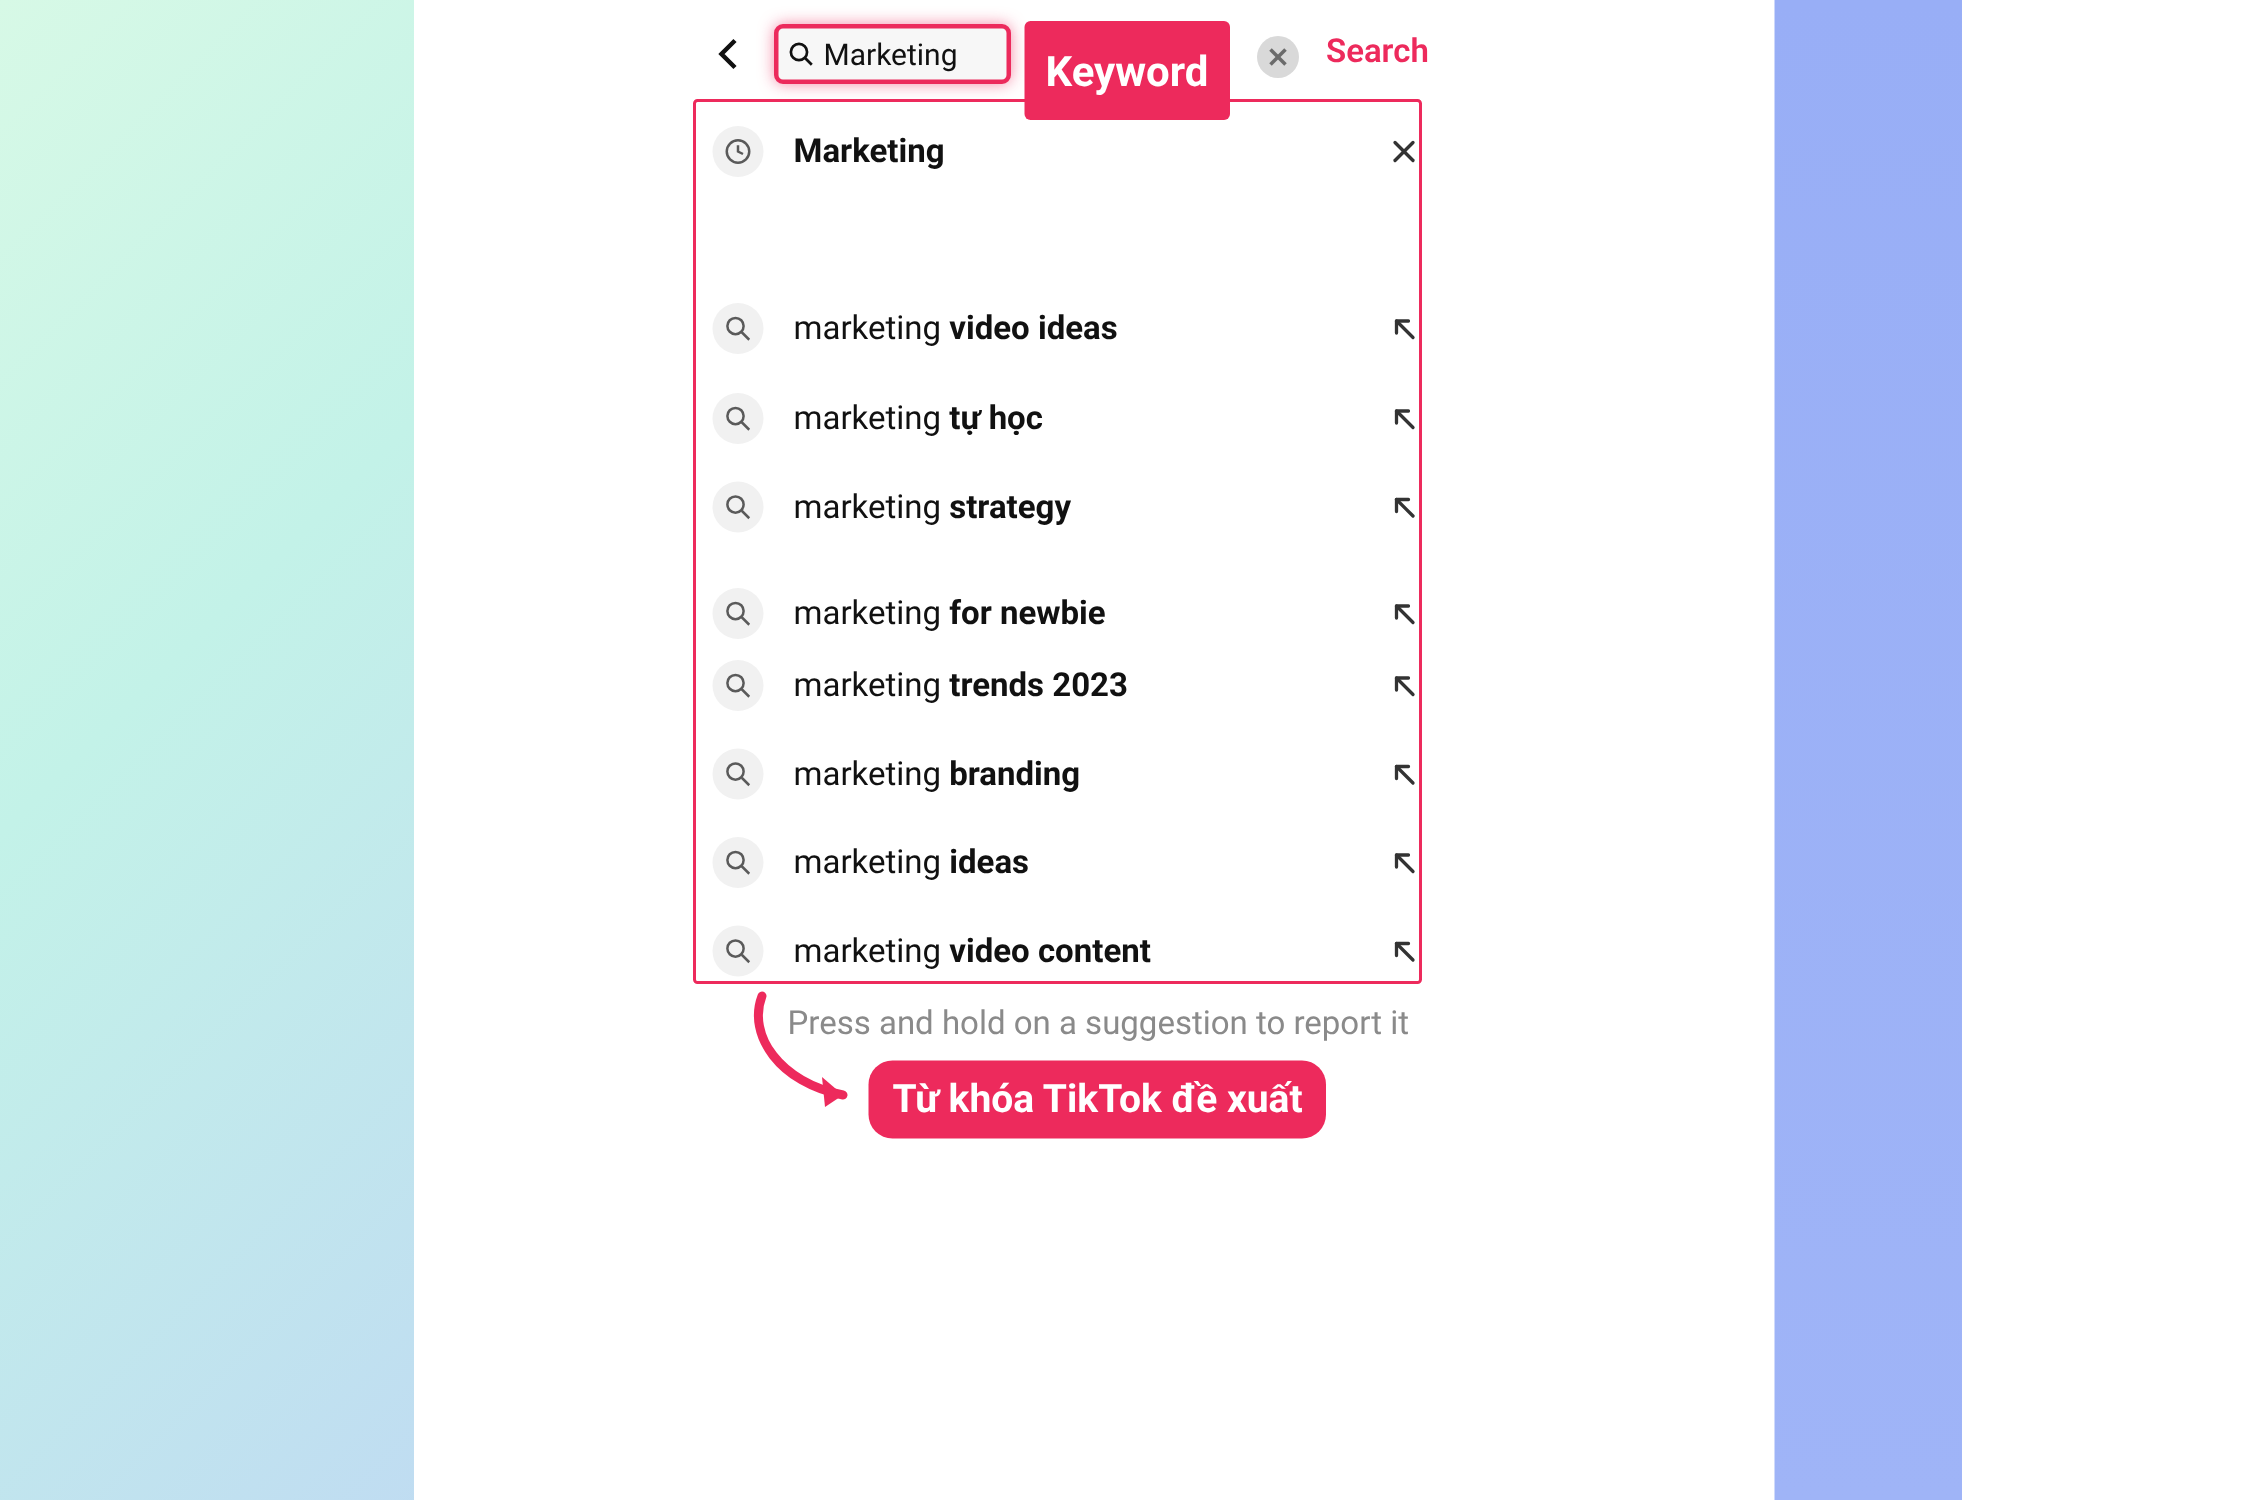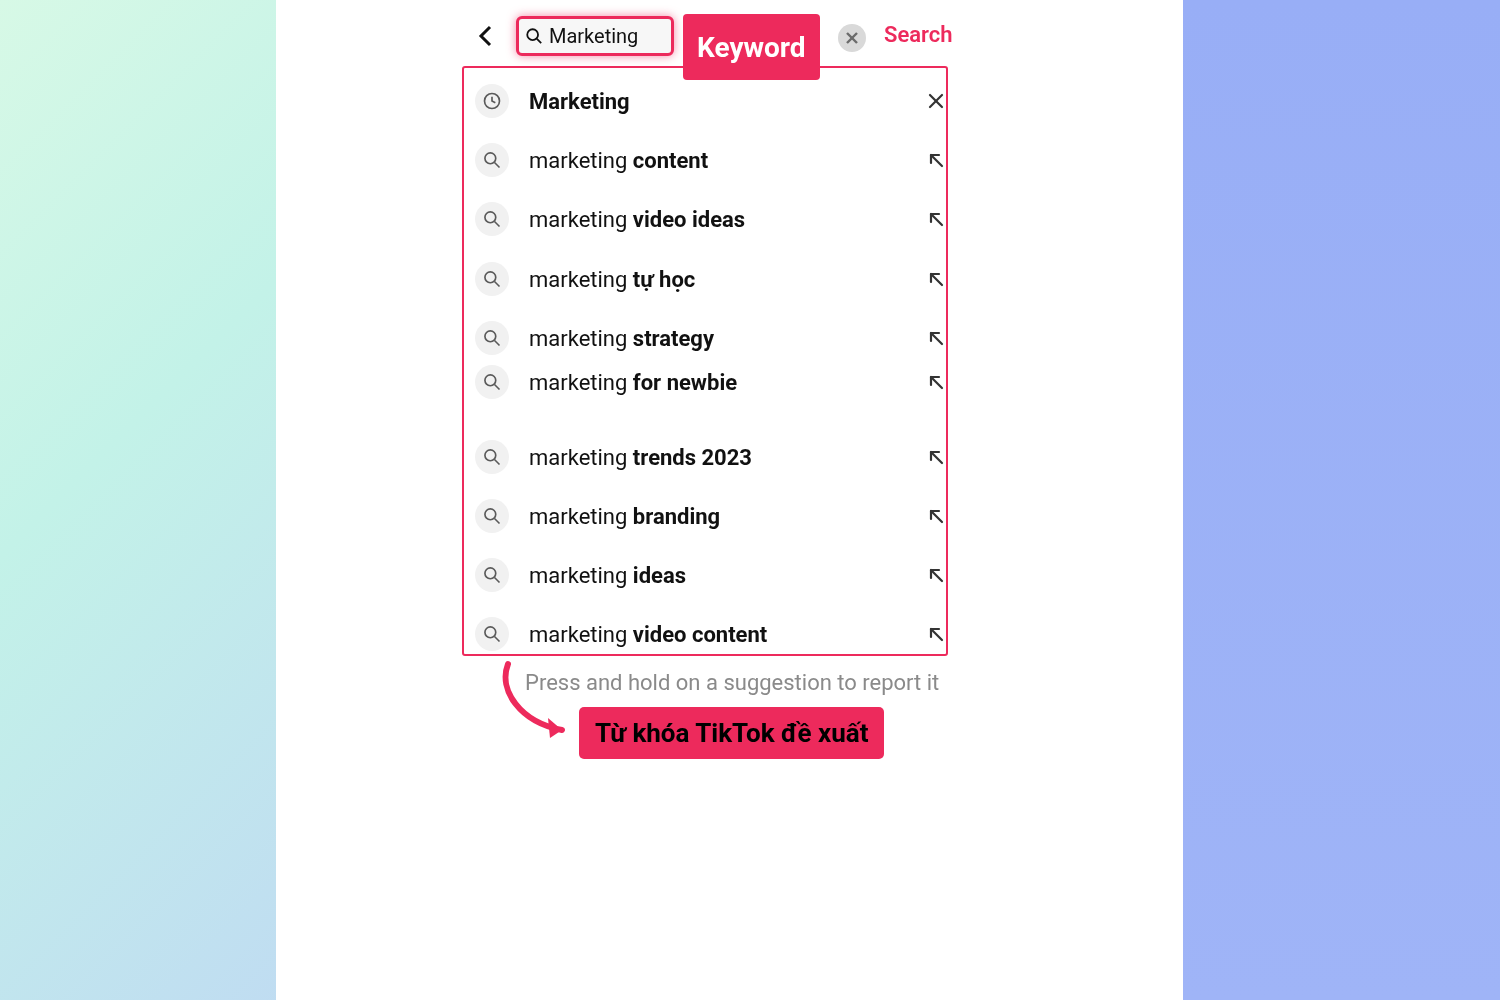--- a/index.html
+++ b/index.html
@@ -1,16 +1,16 @@
 <!DOCTYPE html>
 <html><head>
 <meta charset="utf-8">
 <style>
   html,body{margin:0;padding:0;width:1500px;height:1000px;font-family:-apple-system,BlinkMacSystemFont,"Segoe UI",Roboto,Helvetica,Arial,sans-serif;overflow:hidden;}
-  .stage{position:relative;width:1500px;height:1000px;}
+  .stage{position:relative;width:1308px;height:1000px;}
   .bg-left{position:absolute;left:0;top:0;width:390px;height:1000px;background:linear-gradient(135deg,#d7f9e6 0%,#c3f2e8 40%,#bfd9f3 100%);}
   .bg-right{position:absolute;right:0;top:0;width:317px;height:1000px;background:linear-gradient(180deg,#98aef6 0%,#9fb4f7 100%);}
   .gap-left{position:absolute;left:276px;top:0;width:114px;height:1000px;background:#fff;}
   .gap-right{position:absolute;left:1032px;top:0;width:151px;height:1000px;background:#fff;}
   .phone{position:absolute;left:390px;top:0;width:642px;height:1000px;background:#fff;}
   
   .topbar{position:absolute;left:0;top:8px;width:100%;height:54px;}
   .back{position:absolute;left:82px;top:14px;width:28px;height:28px;display:flex;align-items:center;justify-content:center;cursor:pointer;}
   .back svg{stroke:#111;stroke-width:3;fill:none;}
   .search-box{position:absolute;left:126px;top:8px;width:158px;height:40px;border:3px solid #ec2a5c;border-radius:6px;box-shadow:0 0 10px rgba(236,42,92,.55);display:flex;align-items:center;padding:0 6px;box-sizing:border-box;background:#f7f7f7;}
@@ -24,21 +24,21 @@
   .sugg-box{position:absolute;left:72px;top:66px;width:486px;height:590px;border:2px solid #ed2a5c;border-radius:3px;box-sizing:border-box;}
   .row{position:absolute;left:0;width:100%;height:58px;display:flex;align-items:center;cursor:pointer;}
   .ricon{position:absolute;left:85px;width:34px;height:34px;border-radius:50%;background:#f1f1f1;display:flex;align-items:center;justify-content:center;}
   .ricon svg{stroke:#5a5a5a;stroke-width:2;fill:none;}
   .rtext{position:absolute;left:139px;font-size:22px;color:#111;white-space:nowrap;}
   .rtext b{font-weight:700;}
   .ract{position:absolute;left:534px;width:24px;height:24px;display:flex;align-items:center;justify-content:center;cursor:pointer;}
   .ract svg{stroke:#333;stroke-width:2.2;fill:none;stroke-linecap:round;stroke-linejoin:round;}
   .hint{position:absolute;left:135px;top:670px;font-size:22px;color:#8a8a8a;text-align:right;}
   
-  .callout{position:absolute;left:189px;top:707px;height:52px;padding:0 16px;background:#ed2a5c;color:#000000;font-size:26px;font-weight:700;display:flex;align-items:center;border-radius:5px;}
+  .callout{position:absolute;left:189px;top:707px;height:52px;padding:0 16px;background:#ed2a5c;color:#ffffff;font-size:26px;font-weight:700;display:flex;align-items:center;border-radius:16px;}
   .arrow-svg{position:absolute;left:100px;top:652px;width:100px;height:100px;}
   .arrow-svg path{stroke:#ed2a5c;stroke-width:6;fill:none;stroke-linecap:round;}
   .arrow-svg polygon{fill:#ed2a5c;}
 </style>
 </head>
 <body>
 
 <div class="stage">
   <div class="bg-left"></div>
   <div class="gap-left"></div>
@@ -95,35 +95,20 @@
           </svg>
         </div>
         <div class="rtext"><b>Marketing</b></div>
         <div class="ract">
           <svg width="18" height="18" viewBox="0 0 18 18">
             <line x1="3" y1="3" x2="15" y2="15"></line>
             <line x1="15" y1="3" x2="3" y2="15"></line>
           </svg>
         </div>
       </div>
-      <div class="row" style="top: 131px;">
-        <div class="ricon">
-          <svg width="20" height="20" viewBox="0 0 24 24">
-            <circle cx="10" cy="10" r="6.5"></circle>
-            <line x1="15" y1="15" x2="21" y2="21"></line>
-          </svg>
-        </div>
-        <div class="rtext"><span>marketing </span><b>content</b></div>
-        <div class="ract">
-          <svg width="20" height="20" viewBox="0 0 20 20">
-            <line x1="16" y1="16" x2="5" y2="5"></line>
-            <polyline points="5,13 5,5 13,5" fill="none"></polyline>
-          </svg>
-        </div>
-      </div>
       <div class="row" style="top: 190px;">
         <div class="ricon">
           <svg width="20" height="20" viewBox="0 0 24 24">
             <circle cx="10" cy="10" r="6.5"></circle>
             <line x1="15" y1="15" x2="21" y2="21"></line>
           </svg>
         </div>
         <div class="rtext"><span>marketing </span><b>video ideas</b></div>
         <div class="ract">
           <svg width="20" height="20" viewBox="0 0 20 20">
@@ -155,21 +140,21 @@
           </svg>
         </div>
         <div class="rtext"><span>marketing </span><b>strategy</b></div>
         <div class="ract">
           <svg width="20" height="20" viewBox="0 0 20 20">
             <line x1="16" y1="16" x2="5" y2="5"></line>
             <polyline points="5,13 5,5 13,5" fill="none"></polyline>
           </svg>
         </div>
       </div>
-      <div class="row" style="top: 353px;">
+      <div class="row" style="top: 380px;">
         <div class="ricon">
           <svg width="20" height="20" viewBox="0 0 24 24">
             <circle cx="10" cy="10" r="6.5"></circle>
             <line x1="15" y1="15" x2="21" y2="21"></line>
           </svg>
         </div>
         <div class="rtext"><span>marketing </span><b>for newbie</b></div>
         <div class="ract">
           <svg width="20" height="20" viewBox="0 0 20 20">
             <line x1="16" y1="16" x2="5" y2="5"></line>

